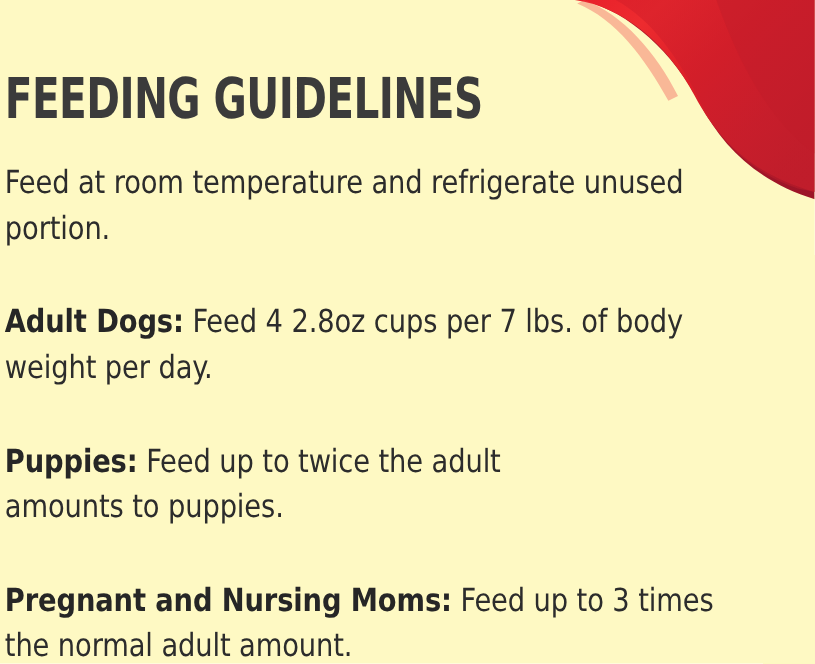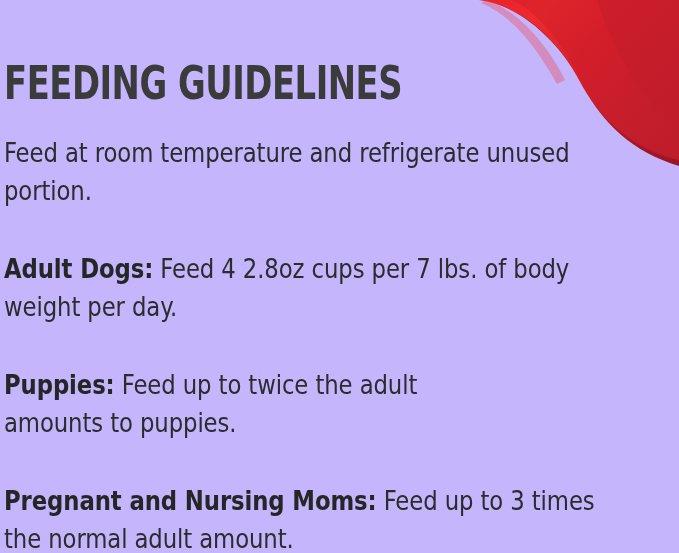--- a/index.html
+++ b/index.html
@@ -12,21 +12,21 @@
     height: 553px;
     background: #ffffff;
     font-family: "Liberation Sans", sans-serif;
     overflow: hidden;
   }
 
   #panel {
     position: relative;
     width: 679px;
     height: 553px;
-    background: #c4b5fd;
+    background: #fef9c3;
     overflow: hidden;
   }
 
   
   #corner-graphic {
     position: absolute;
     top: 0;
     right: 0;
     width: 200px;
     height: 175px;

